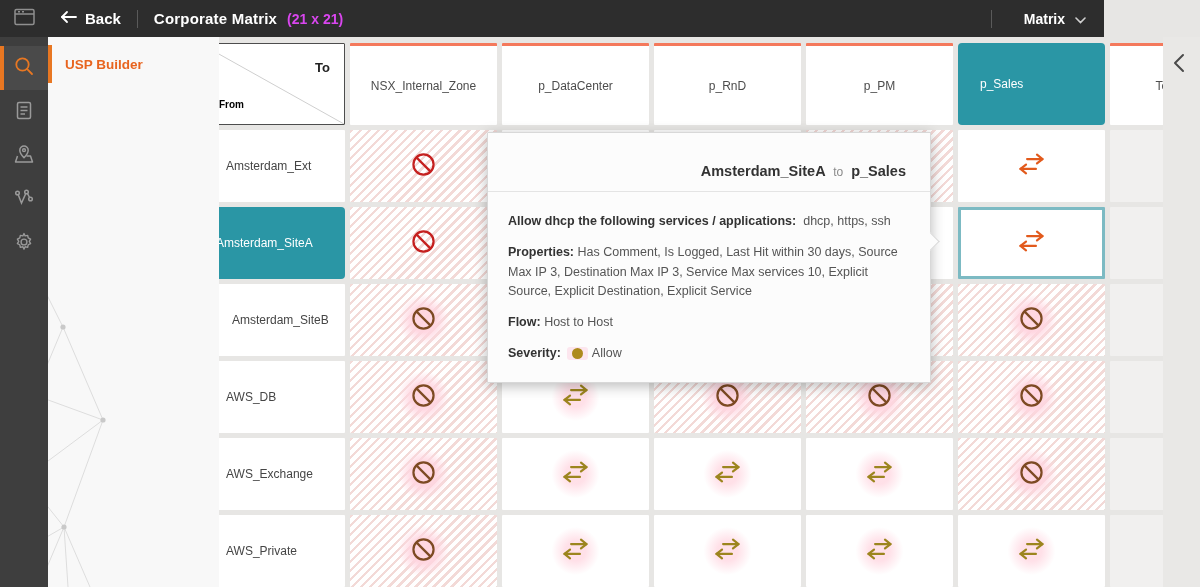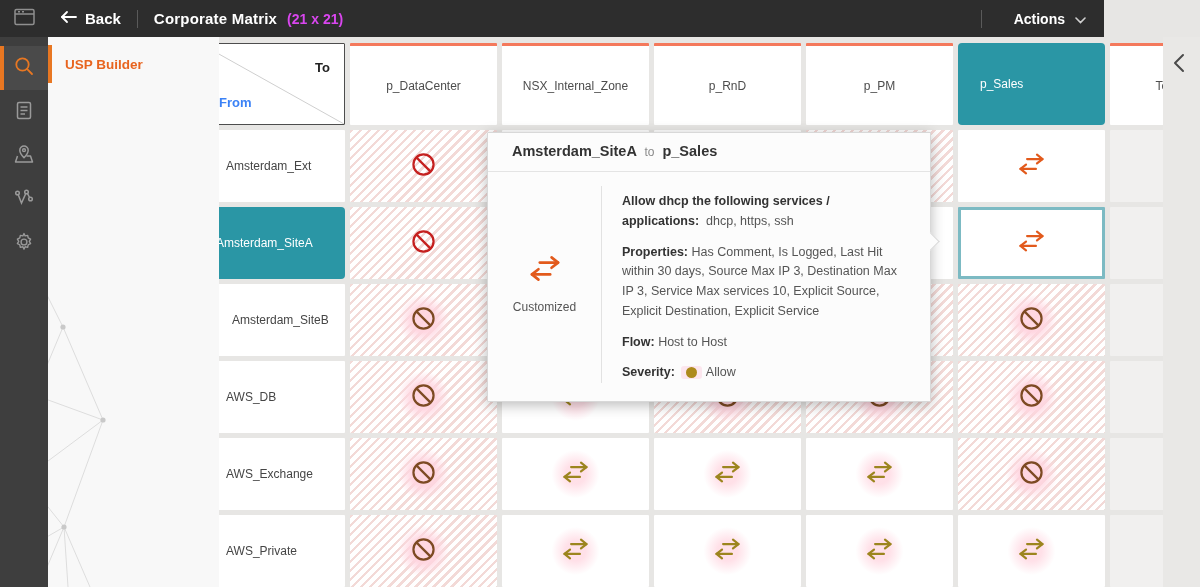--- a/index.html
+++ b/index.html
@@ -30,21 +30,21 @@
   .watermark { position:absolute; left:0; bottom:0; pointer-events:none; }
 
   
   .matrix-area { position:absolute; left:195px; top:37px; width:1005px; height:550px; background:#e7e6e4; overflow:hidden; }
   .grid { position:absolute; left:5px; top:6px; display:grid;
           grid-template-columns:145px repeat(6,147px);
           grid-template-rows:82px repeat(6,72px);
           column-gap:5px; row-gap:5px; }
   .corner { background:#fff; border:1px solid #4d4d4d; position:relative; border-radius:1px; }
   .corner .to   { position:absolute; top:16px; right:14px; font-size:13px; font-weight:bold; color:#222; }
-  .corner .from { position:absolute; bottom:14px; left:18px; font-size:13px; font-weight:bold; color:#3b82f6; }
+  .corner .from { position:absolute; bottom:14px; left:18px; font-size:10px; font-weight:bold; color:#000000; }
   .corner svg { position:absolute; inset:0; }
   .colhead { background:#fff; border-top:3px solid #f4795c; border-radius:1px; display:flex; align-items:center; justify-content:center; font-size:12px; color:#4d4d4d; cursor:pointer; }
   .colhead.sel { background:#2a96a5; border-top:none; border-radius:4px; color:#fff; justify-content:flex-start; padding-left:22px; }
   .rowhead { background:#fff; border-left:3px solid #a58a1f; border-radius:1px; display:flex; align-items:center; padding-left:23px; font-size:12px; color:#454545; cursor:pointer; }
   .rowhead.salmon { border-left-color:#ef8066; }
   .rowhead.mixed { border-left:none; position:relative; padding-left:32px; }
   .rowhead.mixed::before { content:""; position:absolute; left:0; top:0; bottom:0; width:3px;
        background:linear-gradient(to bottom,#ef8066 0 10px,#a58a1f 10px 100%); }
   .rowhead.sel { background:#2a96a5; border-left:none; border-radius:4px; color:#fff; padding-left:16px; }
   .cell { background:#fff; border-radius:1px; display:flex; align-items:center; justify-content:center; cursor:pointer; position:relative; }
@@ -56,21 +56,21 @@
   .cell.selcell { border:3px solid #7cbac3; }
 
   .right-strip { position:absolute; right:0; top:0; bottom:0; width:37px; background:#e9e8e6; z-index:5; }
   .collapse { position:absolute; top:16px; left:10px; cursor:pointer; }
 
   
   .tooltip { position:absolute; left:487px; top:132px; width:444px; background:#fcfcfc; border:1px solid #d8d8d8;
              box-shadow:0 3px 14px rgba(0,0,0,.28); z-index:40; border-radius:1px; }
   .tt-pointer { position:absolute; right:-7px; top:102px; width:13px; height:13px; background:#fcfcfc;
                 border-top:1px solid #d8d8d8; border-right:1px solid #d8d8d8; transform:rotate(45deg); }
-  .tt-head { padding:10px 24px 12px; border-bottom:1px solid #e4e4e4; font-size:14.5px; font-weight:bold; color:#333; }
+  .tt-head { padding:30px 24px 12px; border-bottom:1px solid #e4e4e4; font-size:14.5px; font-weight:bold; color:#333;text-align:right; }
   .tt-head .to-word { font-size:12px; font-weight:normal; color:#8a8a8a; margin:0 4px; }
   .tt-body { display:flex; padding:14px 0 18px; }
   .tt-left { width:114px; flex:0 0 114px; display:flex; flex-direction:column; align-items:center; justify-content:center; border-right:1px solid #e2e2e2; padding:12px 0; }
   .tt-left .status { font-size:12px; color:#555; margin-top:14px; }
   .tt-right { padding:6px 24px 0 20px; font-size:12.5px; color:#555; line-height:1.58; }
   .tt-right p { margin-bottom:11px; }
   .tt-right b { color:#333; }
   .sev-dot-wrap { display:inline-block; background:#fce6ee; border-radius:3px; padding:1px 5px; margin:0 4px 0 6px; line-height:0; vertical-align:-2px; }
   .sev-dot { display:inline-block; width:11px; height:11px; border-radius:50%; background:#ad8a1c; }
 </style>
@@ -96,21 +96,21 @@
       </svg>
     </span>
     <span>Back</span>
   </div>
   <div class="tb-div"></div>
   <div class="tb-title">Corporate Matrix</div>
   <div class="tb-size">(21 x 21)</div>
   <div class="tb-right">
     <div class="tb-div"></div>
     <div class="tb-actions">
-      <span>Actions</span>
+      <span>Matrix</span>
       <span>
         <svg width="11" height="7" viewBox="0 0 11 7" fill="none" stroke="#cfcfcf" stroke-width="1.6" stroke-linecap="round">
             <polyline points="1,1 5.5,5.5 10,1"></polyline>
           </svg>
       </span>
     </div>
   </div>
 </div>
 
 <div class="sidebar">
@@ -189,22 +189,22 @@
 
 <div class="matrix-area">
   <div class="grid">
       <div class="corner">
         <svg width="143" height="80">
           <line x1="0" y1="0" x2="143" y2="80" stroke="#cfcfcf" stroke-width="1"></line>
         </svg>
   <span class="to">To</span>
   <span class="from">From</span>
       </div>
+      <div class="colhead">NSX_Internal_Zone</div>
       <div class="colhead">p_DataCenter</div>
-      <div class="colhead">NSX_Internal_Zone</div>
       <div class="colhead">p_RnD</div>
       <div class="colhead">p_PM</div>
       <div class="colhead sel">p_Sales</div>
       <div class="colhead">TexasVPN</div>
       <div class="rowhead salmon">Amsterdam_Ext</div>
       <div class="cell hatch">
         <span><svg width="27" height="27" viewBox="0 0 22 22" fill="none" stroke="#c5201f" stroke-width="1.8">
             <circle cx="11" cy="11" r="8.2"></circle>
             <line x1="5.2" y1="5.2" x2="16.8" y2="16.8"></line>
           </svg></span>
@@ -380,31 +380,20 @@
 </div>
 
 <div class="tooltip">
   <div class="tt-pointer"></div>
   <div class="tt-head">
     <span>Amsterdam_SiteA</span>
     <span class="to-word">to</span>
     <span>p_Sales</span>
   </div>
   <div class="tt-body">
-    <div class="tt-left">
-      <span>
-        <svg width="34" height="27" viewBox="0 0 26 20" fill="none" stroke="#e25a1c" stroke-width="2" stroke-linecap="round" stroke-linejoin="round">
-          <path d="M9 5.5 H23"></path>
-            <path d="M18 1.5 L23 5.5 L18 9.5"></path>
-          <path d="M17 14.5 H3"></path>
-            <path d="M8 10.5 L3 14.5 L8 18.5"></path>
-        </svg>
-      </span>
-      <span class="status">Customized</span>
-    </div>
     <div class="tt-right">
       <p><b>Allow dhcp the following services / applications:</b>&nbsp; <span>dhcp, https, ssh</span></p>
       <p><b>Properties:</b> <span>Has Comment, Is Logged, Last Hit within 30 days, Source Max IP 3, Destination Max IP 3, Service Max services 10, Explicit Source, Explicit Destination, Explicit Service</span></p>
       <p><b>Flow:</b> <span>Host to Host</span></p>
       <p style="margin-bottom:0;"><b>Severity:</b><span class="sev-dot-wrap"><span class="sev-dot"></span></span><span>Allow</span></p>
     </div>
   </div>
 </div>
 
 </body></html>

